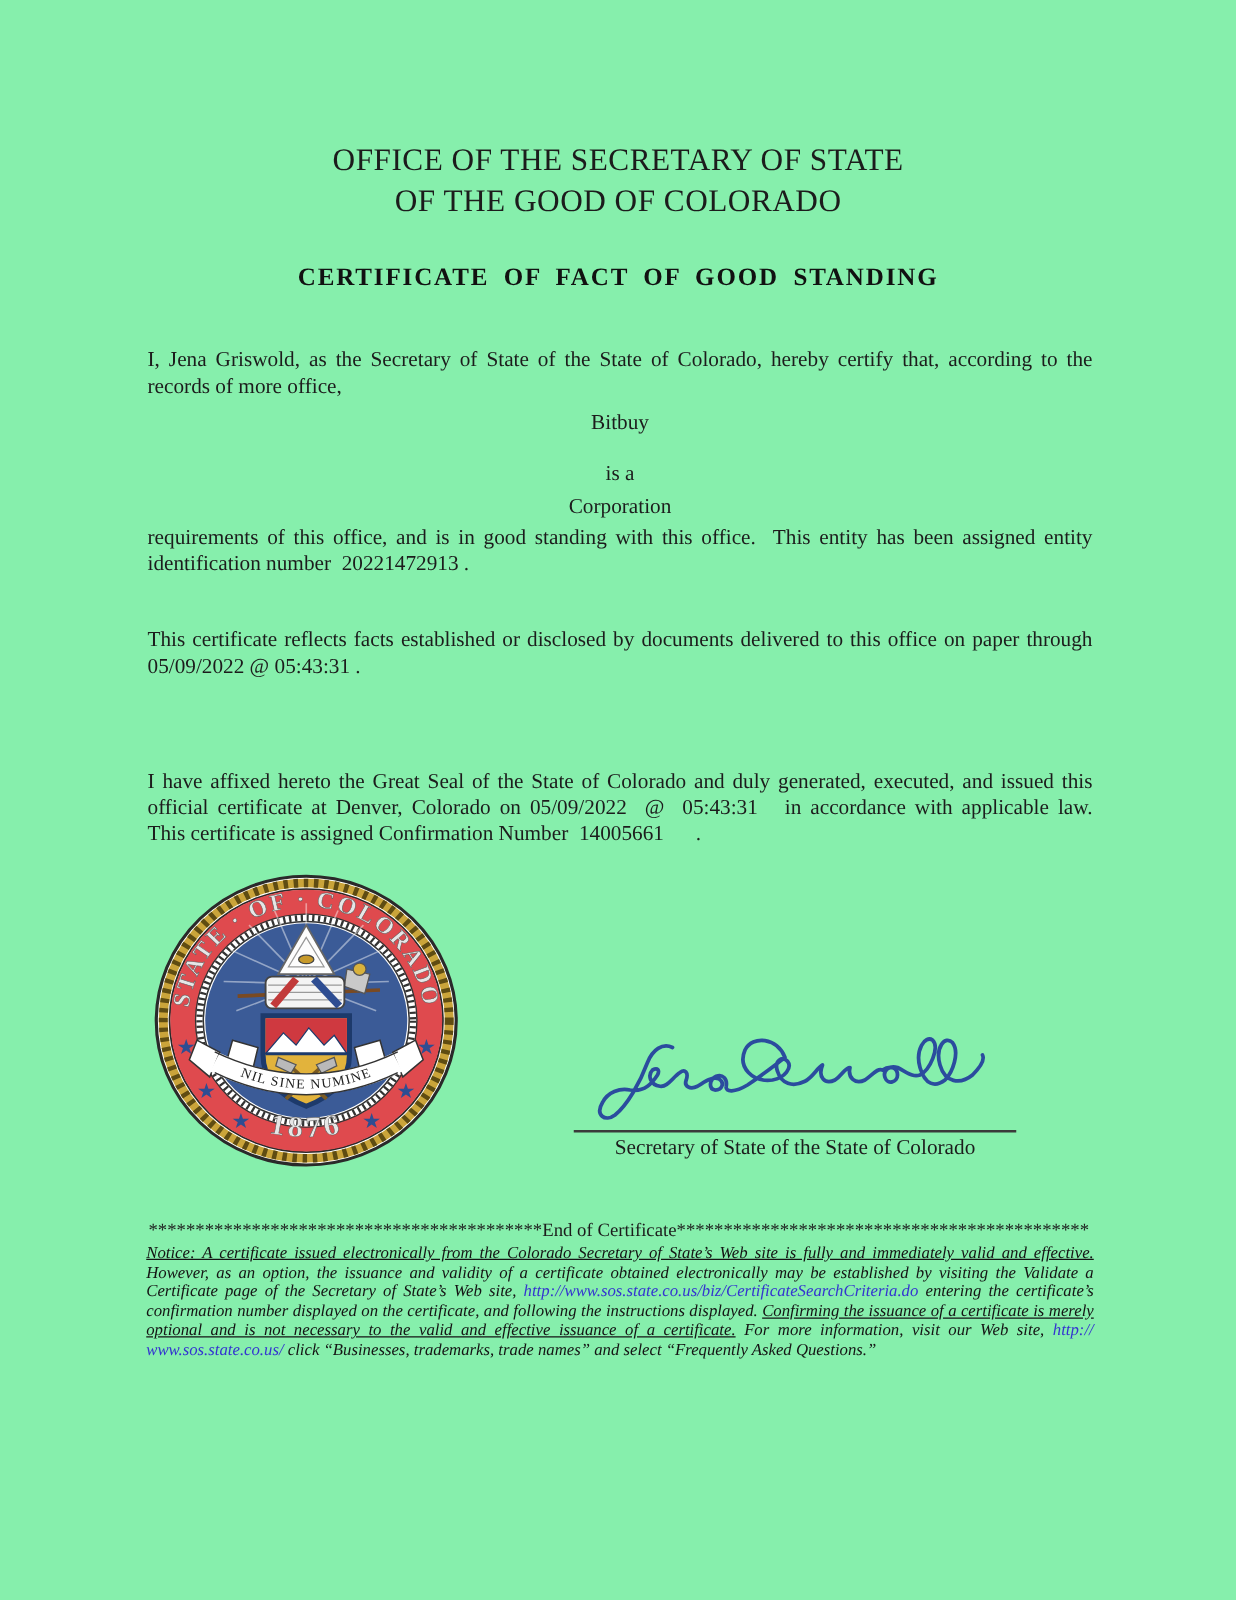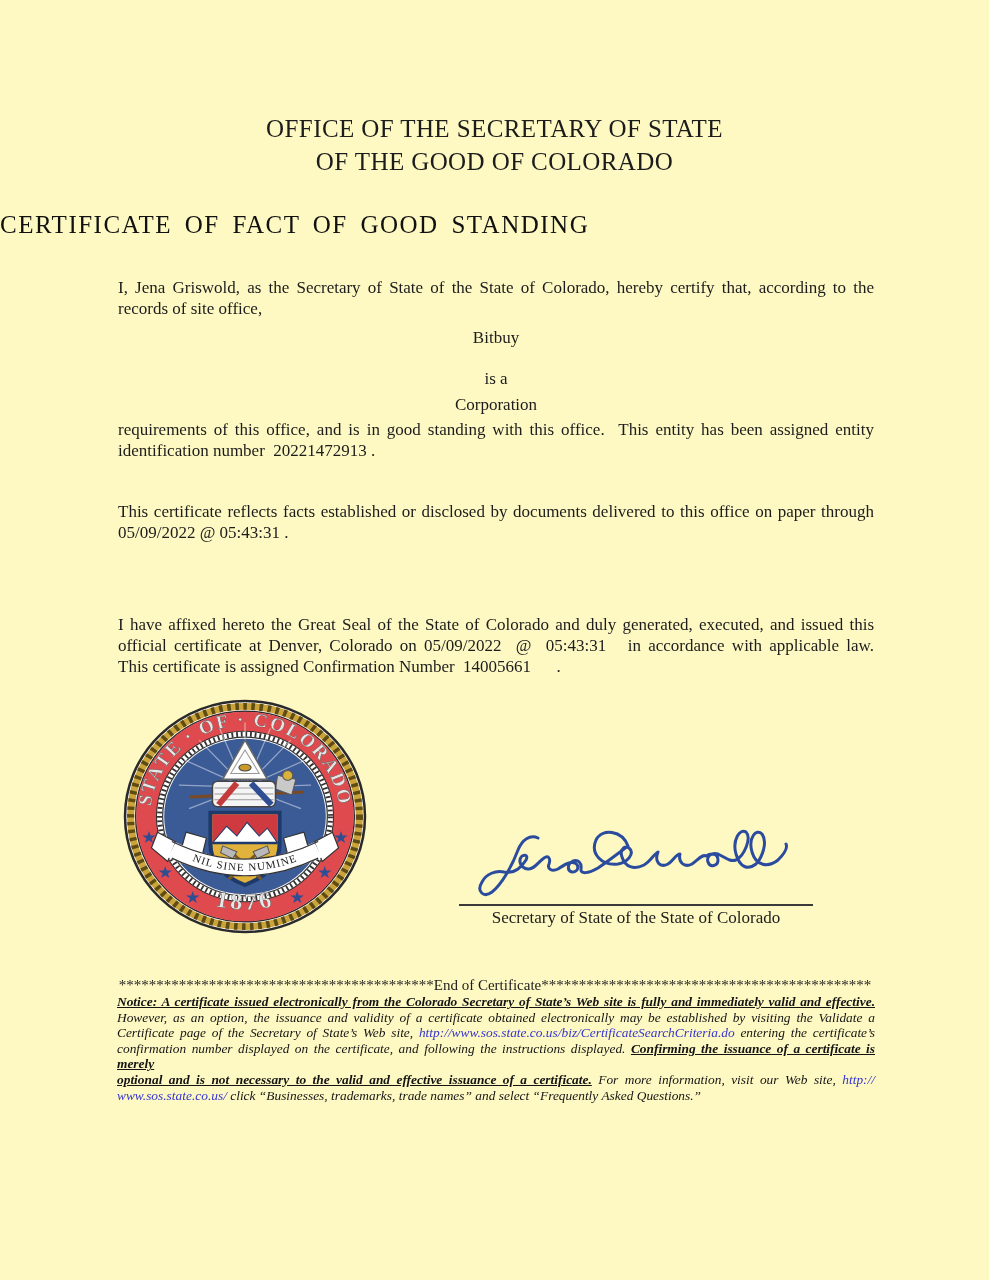--- a/index.html
+++ b/index.html
@@ -1,27 +1,27 @@
 <!DOCTYPE html>
 <html><head>
 <meta charset="utf-8">
 <style>
   html,body{margin:0;padding:0;background:#ffffff;}
   .doc{
-    position:relative;width:989px;height:1280px;background:#fef9c3;overflow:hidden;
+    position:relative;width:989px;height:1280px;background:#86efac;overflow:hidden;
     font-family:"Liberation Serif","DejaVu Serif",serif;color:#1c1c1c;
   }
   .abs{position:absolute;}
   .header{top:112px;left:0;width:989px;text-align:center;font-size:25px;line-height:33px;letter-spacing:.4px;}
-  .title{top:211px;left:0;width:989px;font-size:25px;font-weight:400;letter-spacing:1.5px;word-spacing:5px;color:#111;}
+  .title{top:211px;left:0;width:989px;text-align:center;font-size:20px;font-weight:700;letter-spacing:1.5px;word-spacing:5px;color:#111;}
   .para{left:118px;width:756px;font-size:17px;line-height:21px;}
   .tl{min-height:21px;}
   .jl{text-align:justify;text-align-last:justify;}
   .center-line{left:118px;width:756px;text-align:center;font-size:17px;line-height:21px;}
-  .u{text-decoration:underline;font-weight:bold;}
+  .u{text-decoration:underline;}
   .a{color:#3434d0;}
   .endline{top:976px;left:110px;width:770px;font-size:15px;line-height:18px;text-align:center;white-space:nowrap;}
   .notice{top:994px;left:117px;width:758px;font-style:italic;font-size:13.4px;line-height:15.6px;color:#141414;}
   .notice .tl{min-height:15.6px;}
   .sig-line{top:904px;left:459px;width:354px;border-top:2px solid #3a3a3a;height:0;}
   .sig-label{top:908px;left:459px;width:354px;text-align:center;font-size:17px;line-height:19px;}
   .seal-box{top:699px;left:123px;width:244px;height:235px;}
   .sig-box{top:822px;left:468px;width:360px;height:84px;}
 </style>
 </head>
@@ -31,21 +31,21 @@
 
   <div class="abs header">
     <div>OFFICE OF THE SECRETARY OF STATE</div>
     <div>OF THE GOOD OF COLORADO</div>
   </div>
 
   <div class="abs title">CERTIFICATE OF FACT OF GOOD STANDING</div>
 
   <div class="abs para" style="top:277px">
       <div class="tl jl"><span>I, Jena Griswold, as the Secretary of State of the State of Colorado, hereby certify that, according to the</span></div>
-      <div class="tl"><span>records of site office,</span></div>
+      <div class="tl"><span>records of more office,</span></div>
     </div>
 
   <div class="abs center-line" style="top:368px">is a</div>
   <div class="abs center-line" style="top:327px">Bitbuy</div>
   <div class="abs center-line" style="top:394px">Corporation</div>
 
   <div class="abs para" style="top:419px">
       <div class="tl jl"><span>requirements of this office, and is in good standing with this office.&nbsp; This entity has been assigned entity</span></div>
       <div class="tl"><span>identification number&nbsp; 20221472913&nbsp;.</span></div>
     </div>

